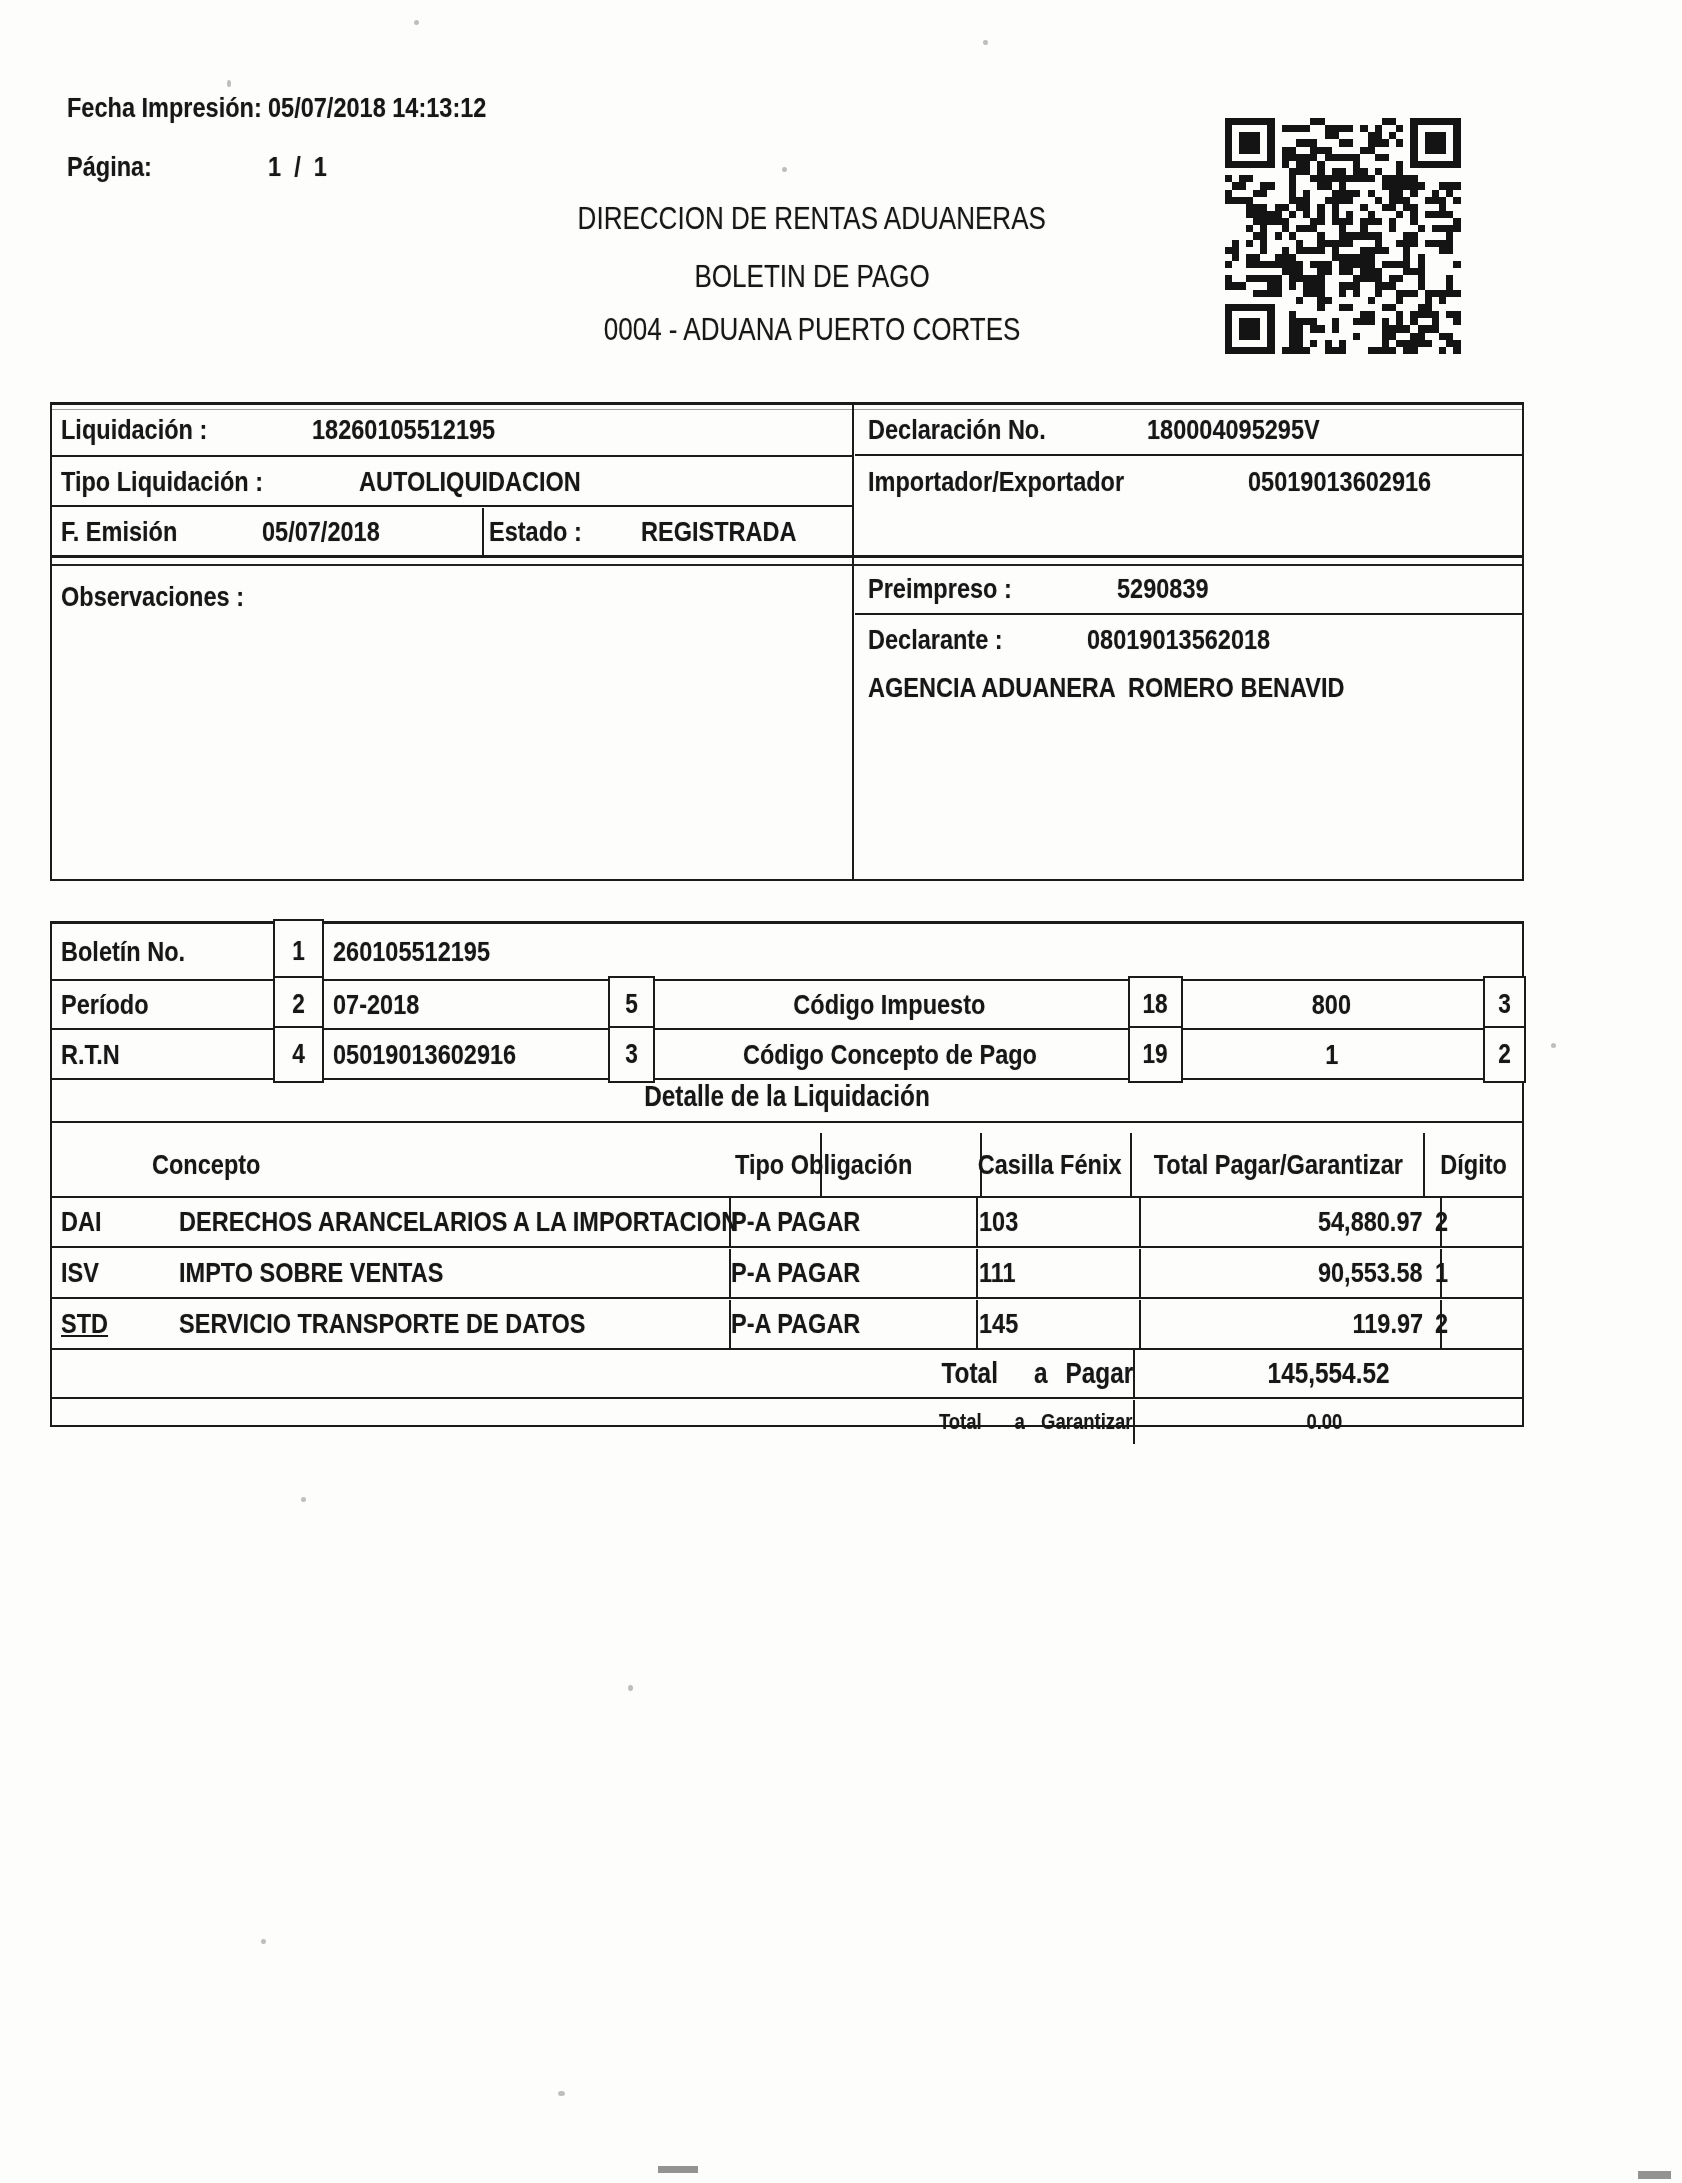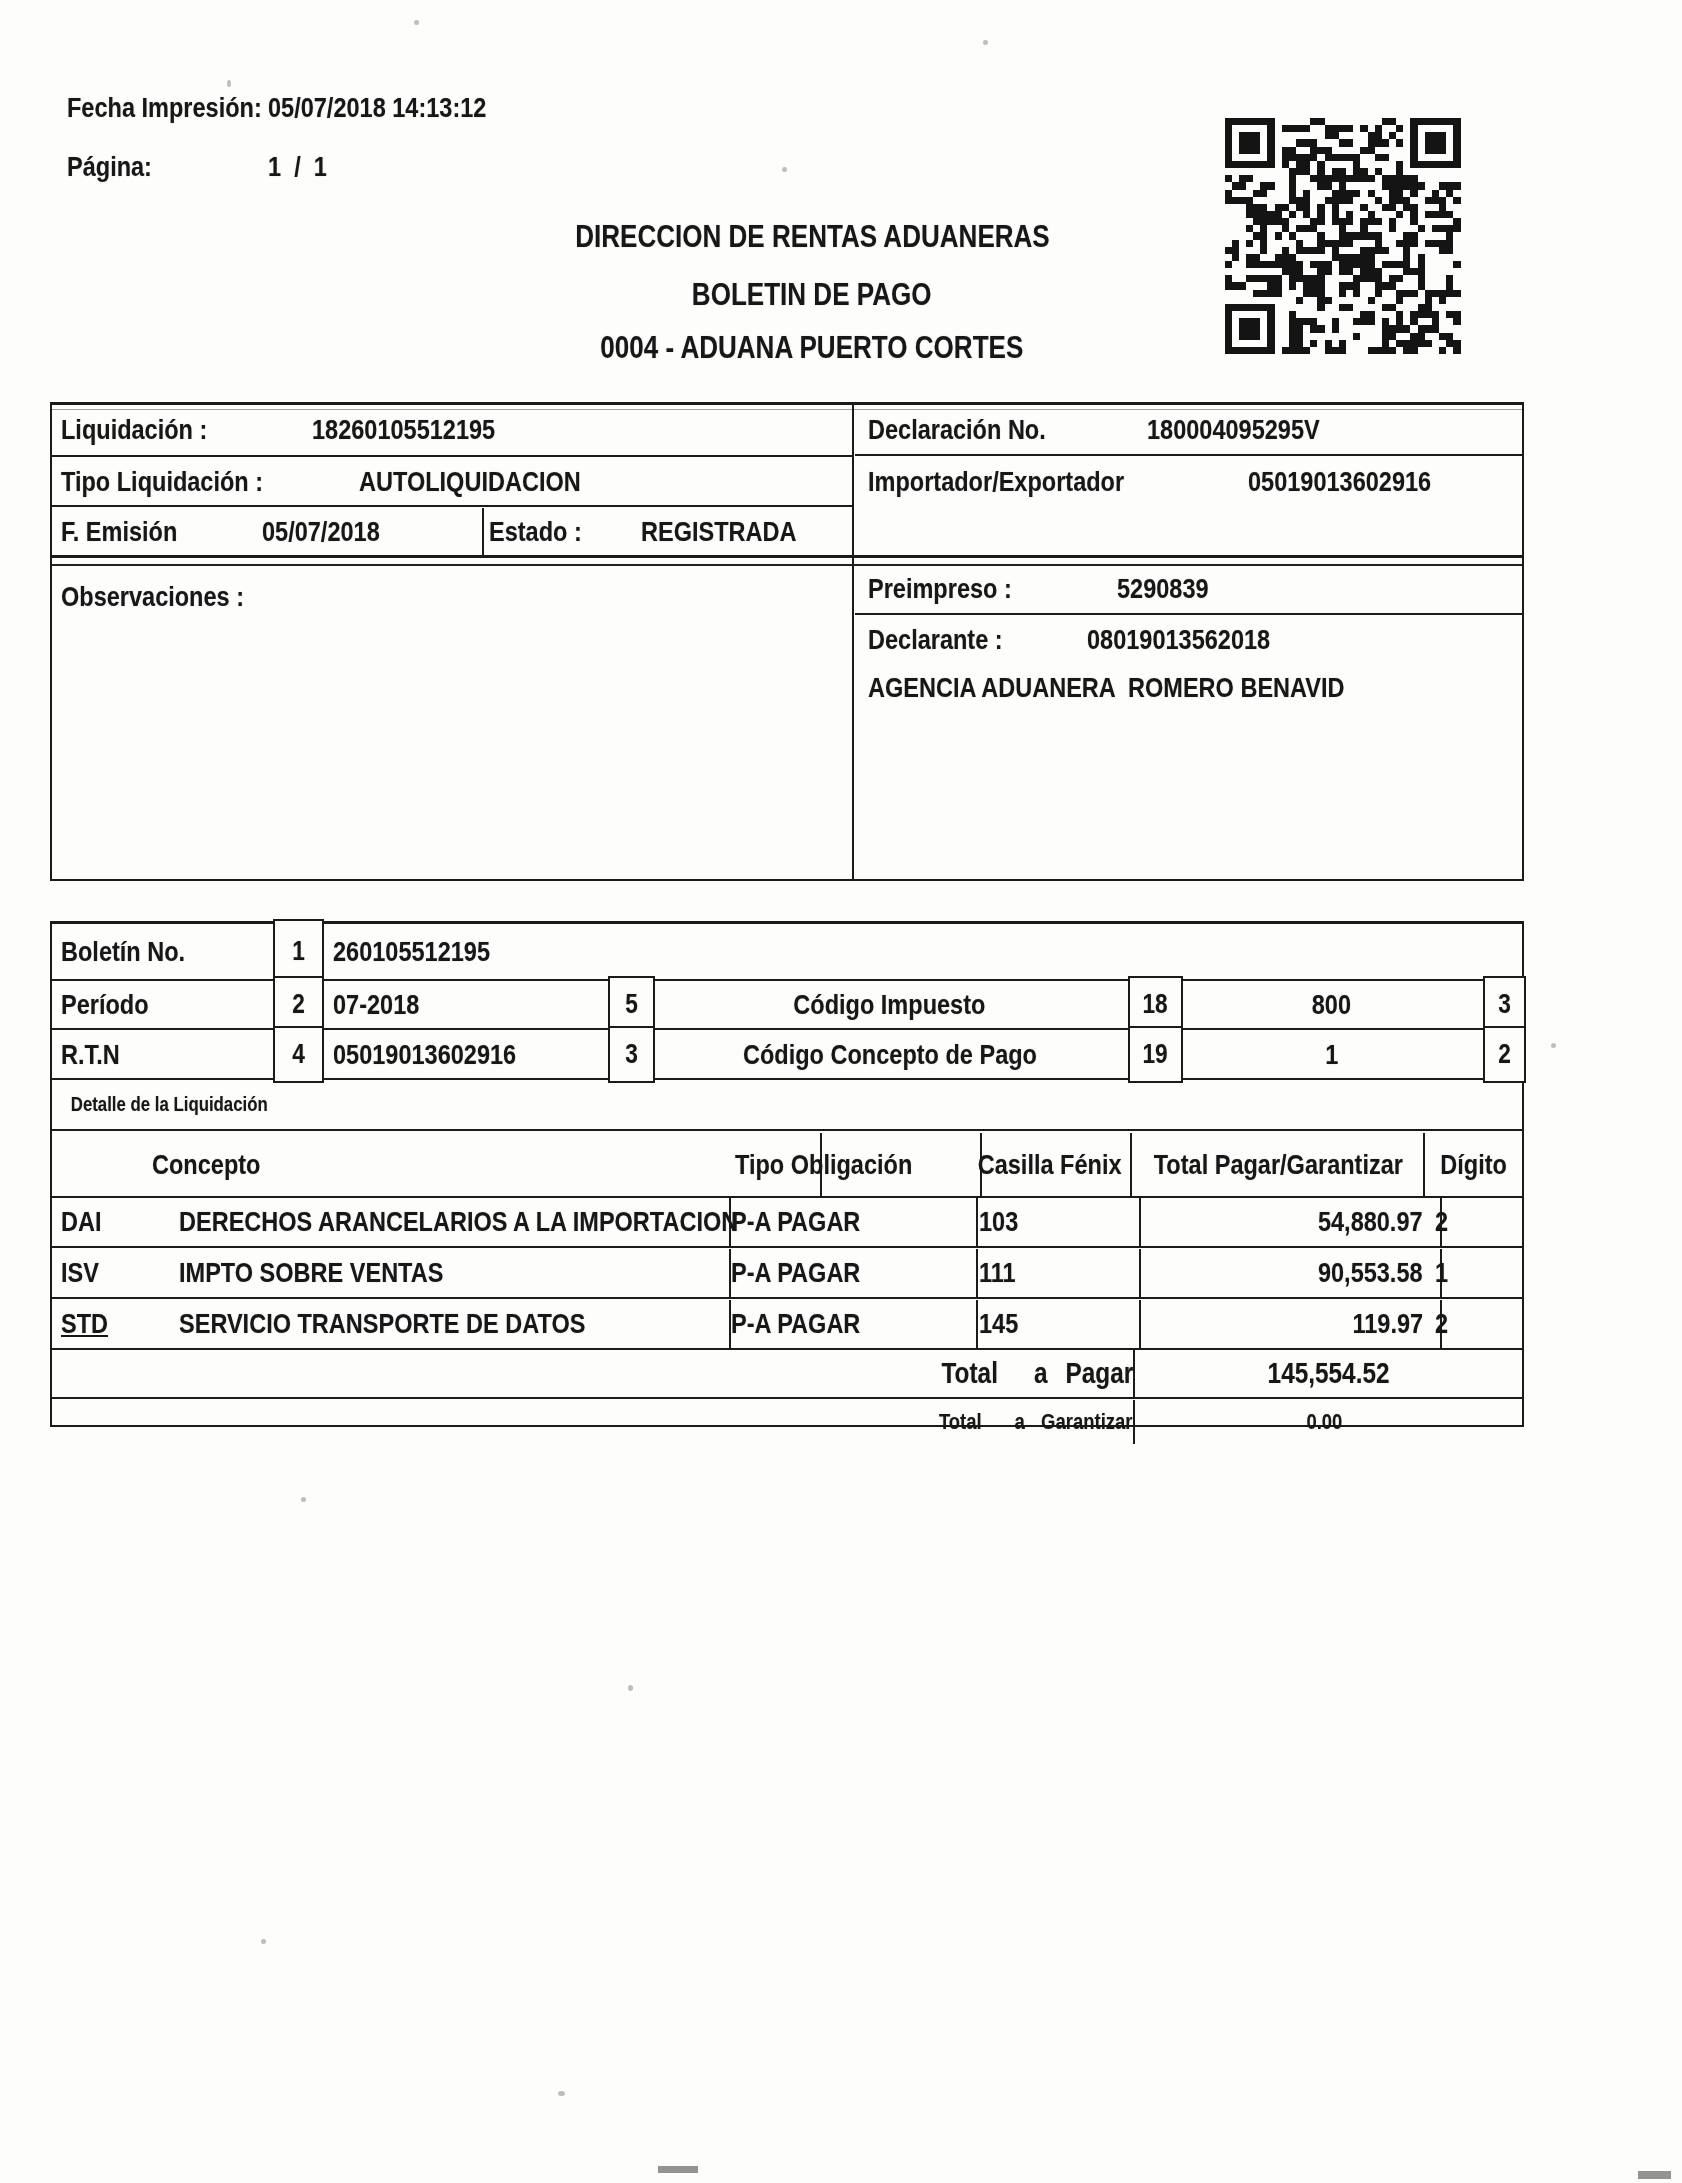--- a/index.html
+++ b/index.html
@@ -13,21 +13,21 @@
   }
   
   .t  { display:inline-block; transform:scaleX(0.84); transform-origin:0 50%; white-space:pre; }
   .tc { display:inline-block; transform:scaleX(0.84); transform-origin:50% 50%; white-space:pre; }
   .tr { display:inline-block; transform:scaleX(0.84); transform-origin:100% 50%; white-space:pre; }
   .b  { font-weight:700; }
 
   .meta-line { position:absolute; left:67px; display:flex; align-items:baseline; }
   .meta-label { width:201px; }
   .title-block { position:absolute; left:50px; width:1524px; text-align:center; }
-  .title-line { position:absolute; left:0; width:100%; font-weight:700; font-size:31px; letter-spacing:0px;margin-top:18px; }
+  .title-line { position:absolute; left:0; width:100%; font-weight:400; font-size:31px; letter-spacing:0px; }
 
   .qr-wrap { position:absolute; left:1221px; top:118px; width:243px; height:236px; }
   .qr-wrap svg { width:100%; height:100%; }
 
   .box { position:absolute; border:2.7px solid #1b1b1b; border-top-width:3.3px; background:transparent; }
 
   
   .t1 { left:50px; top:402px; width:1470px; height:474px; }
   .t1-left  { position:absolute; left:0; top:0; width:800px; height:100%; border-right:2.7px solid #1b1b1b; }
   .t1-right { position:absolute; left:803px; top:0; right:0; height:100%; }
@@ -616,21 +616,21 @@
           <span class="tc">19</span>
         </div>
       <div class="cell center" style="left:1128px; width:303px;">
         <span class="tc">1</span>
       </div>
       <div class="sbox" style="left:1431px; width:39px;">
           <span class="tc">2</span>
         </div>
     </div>
 
-    <div class="row bb center" style="top:156px; height:49px; justify-content:flex-start; font-size:20px;">
+    <div class="row bb center" style="top:148px; height:49px; justify-content:center; font-size:29px;">
       <span class="tc">Detalle de la Liquidación</span>
     </div>
 
     <div class="row bb" style="top:209px; height:63px;">
       <div class="cell vline-r pad150" style="left:0; width:668px;">
           <span class="t">Concepto</span>
         </div>
       <div class="cell vline-r pad20" style="left:670px; width:245px;">
           <span class="t">Tipo Obligación</span>
         </div>

